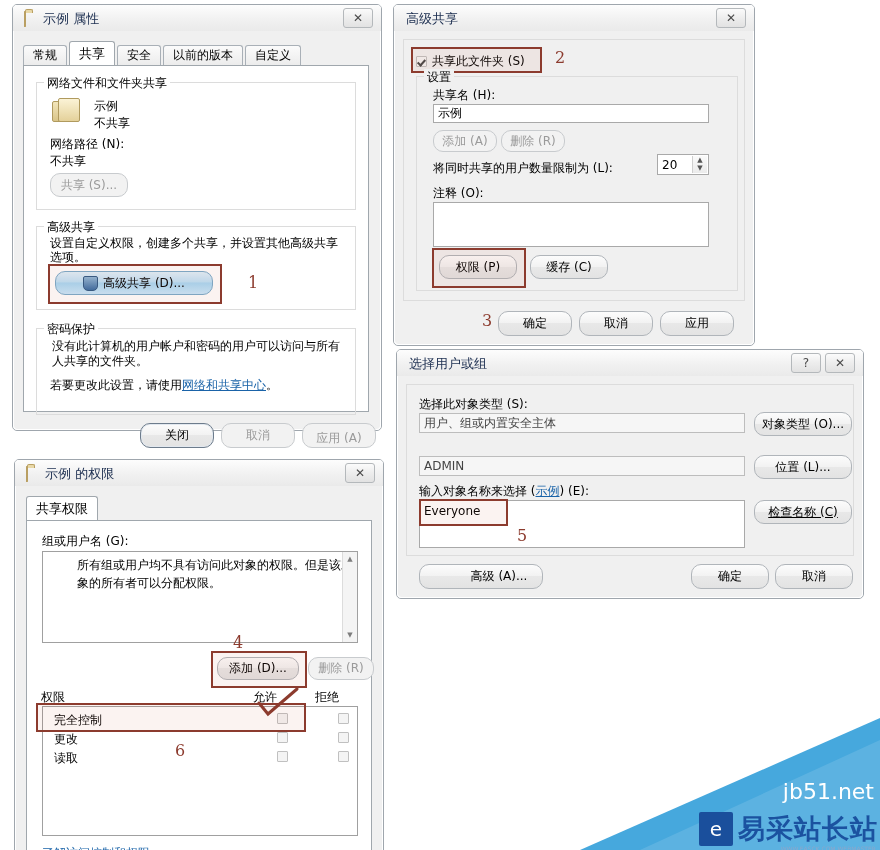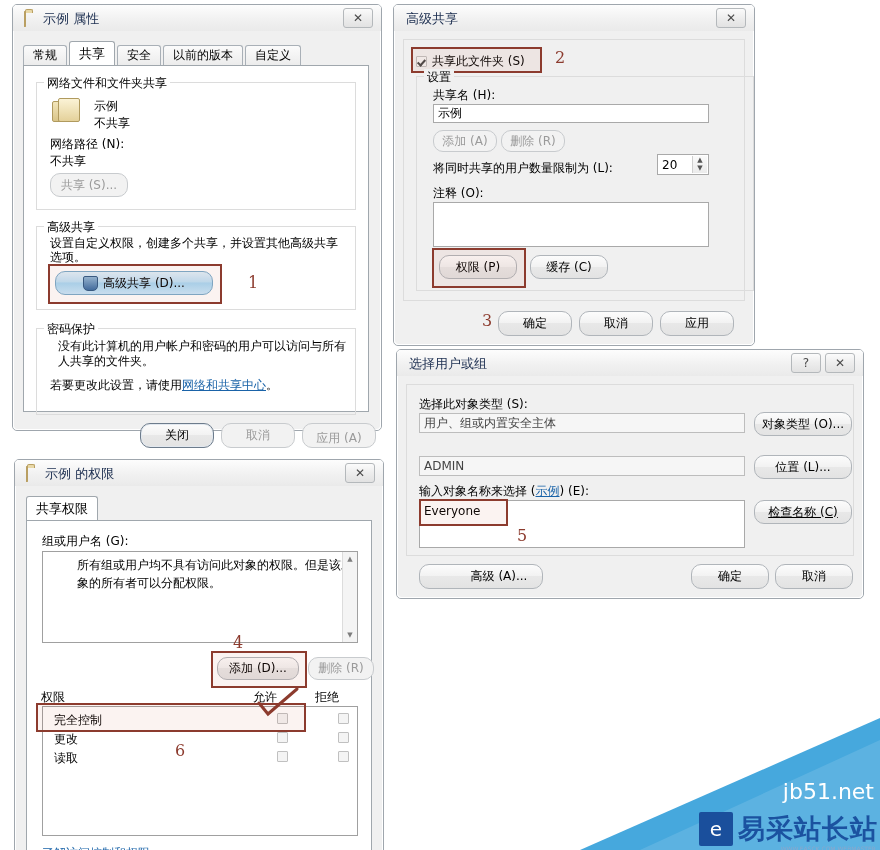--- a/index.html
+++ b/index.html
@@ -233,21 +233,21 @@
         <div class="btn elev" style="left:18px;top:44px;width:156px;height:22px;">
           <span style="width:13px;height:13px;margin-right:5px;background:linear-gradient(#8fb8d8,#3a6ea5);border-radius:2px 2px 5px 5px;border:1px solid #2f5a86;display:inline-block;"></span>
           <span>高级共享 (D)...</span>
         </div>
         <div class="anno-box" style="left:11px;top:37px;width:170px;height:36px;"></div>
         <span class="anno-num" style="left:211px;top:46px;">1</span>
       </div>
 
       <div class="group" style="left:12px;top:262px;width:318px;height:85px;">
         <span class="group-title">密码保护</span>
-        <div class="lbl" style="left:21px;top:10px;width:292px;white-space:normal;line-height:15px;">没有此计算机的用户帐户和密码的用户可以访问与所有人共享的文件夹。</div>
+        <div class="lbl" style="left:15px;top:10px;width:292px;white-space:normal;line-height:15px;">没有此计算机的用户帐户和密码的用户可以访问与所有人共享的文件夹。</div>
         <div class="lbl" style="left:13px;top:48px;">
           <span>若要更改此设置，请使用</span><span class="link">网络和共享中心</span><span>。</span>
         </div>
       </div>
 
     </div>
 
     <div class="btn default" style="left:127px;top:392px;width:72px;height:23px;">
       <span>关闭</span>
     </div>
@@ -271,21 +271,21 @@
   <div class="dlgbody">
     <div style="position:absolute;left:9px;top:8px;right:9px;bottom:44px;background:#f0f0f0;border:1px solid #dcdcdc;"></div>
 
     <div style="position:absolute;left:22px;top:22px;display:flex;align-items:center;">
       <span class="cb dis checked"></span>
       <span class="lbl" style="position:static;margin-left:5px;">共享此文件夹 (S)</span>
     </div>
     <div class="anno-box" style="left:17px;top:16px;width:127px;height:22px;"></div>
     <span class="anno-num" style="left:161px;top:17px;">2</span>
 
-    <div class="group" style="left:22px;top:45px;width:320px;height:213px;padding-left:16px;">
+    <div class="group" style="left:22px;top:45px;width:320px;height:213px;">
       <span class="group-title onpanel">设置</span>
 
       <span class="lbl" style="left:16px;top:10px;">共享名 (H):</span>
       <div class="field" style="left:16px;top:27px;width:276px;height:19px;">
         <span>示例</span>
       </div>
 
       <div class="btn disabled" style="left:16px;top:53px;width:62px;height:20px;">
         <span>添加 (A)</span>
       </div>

